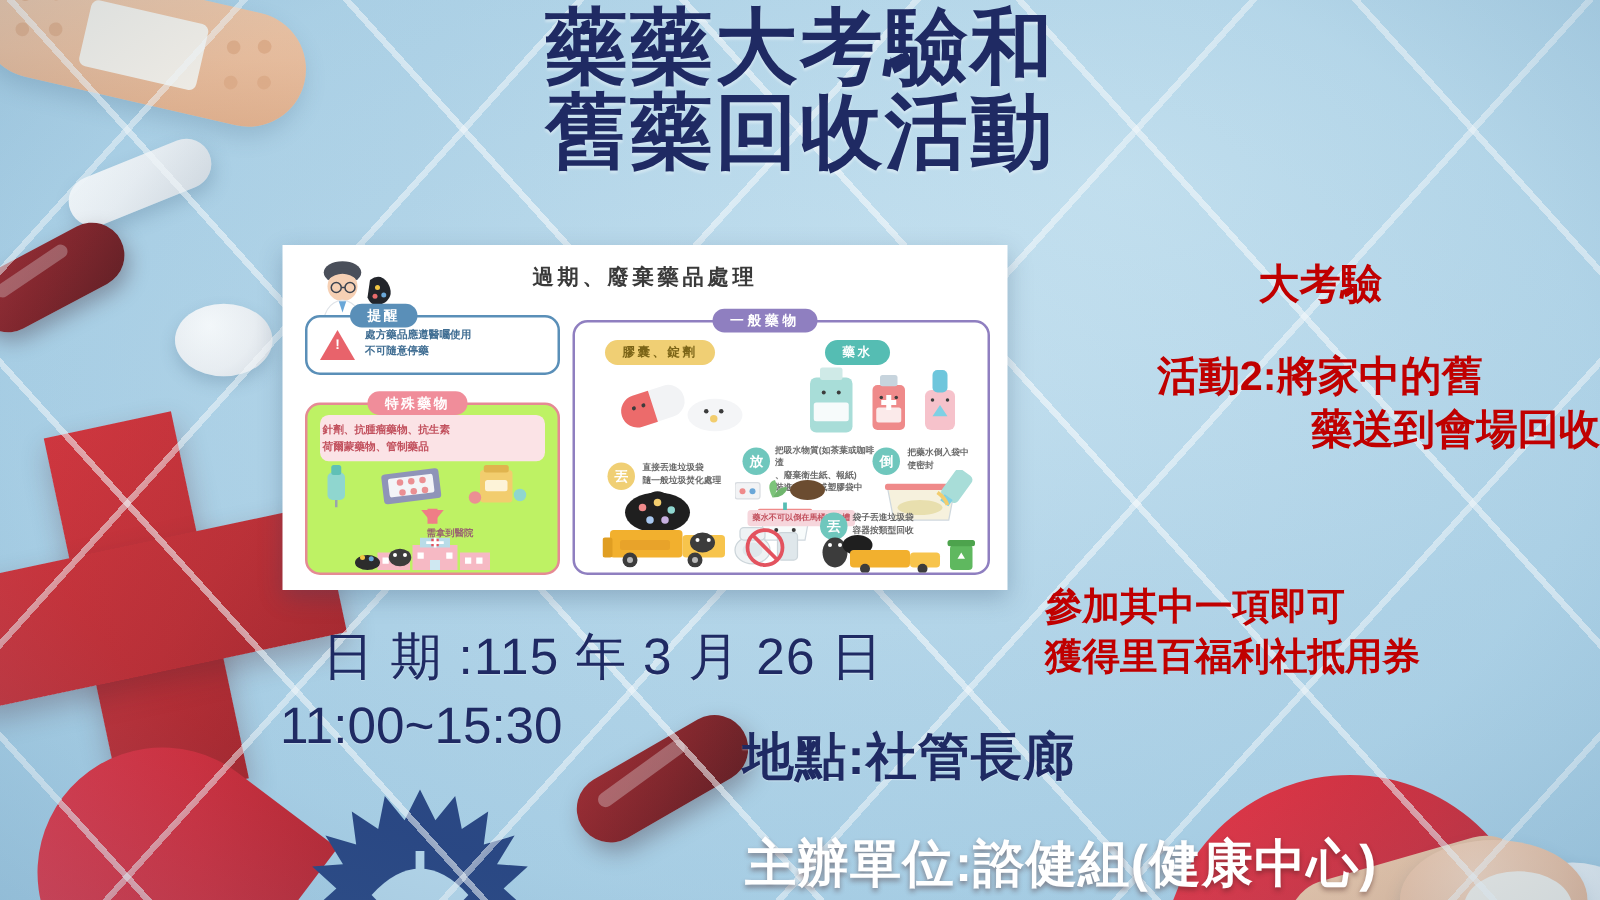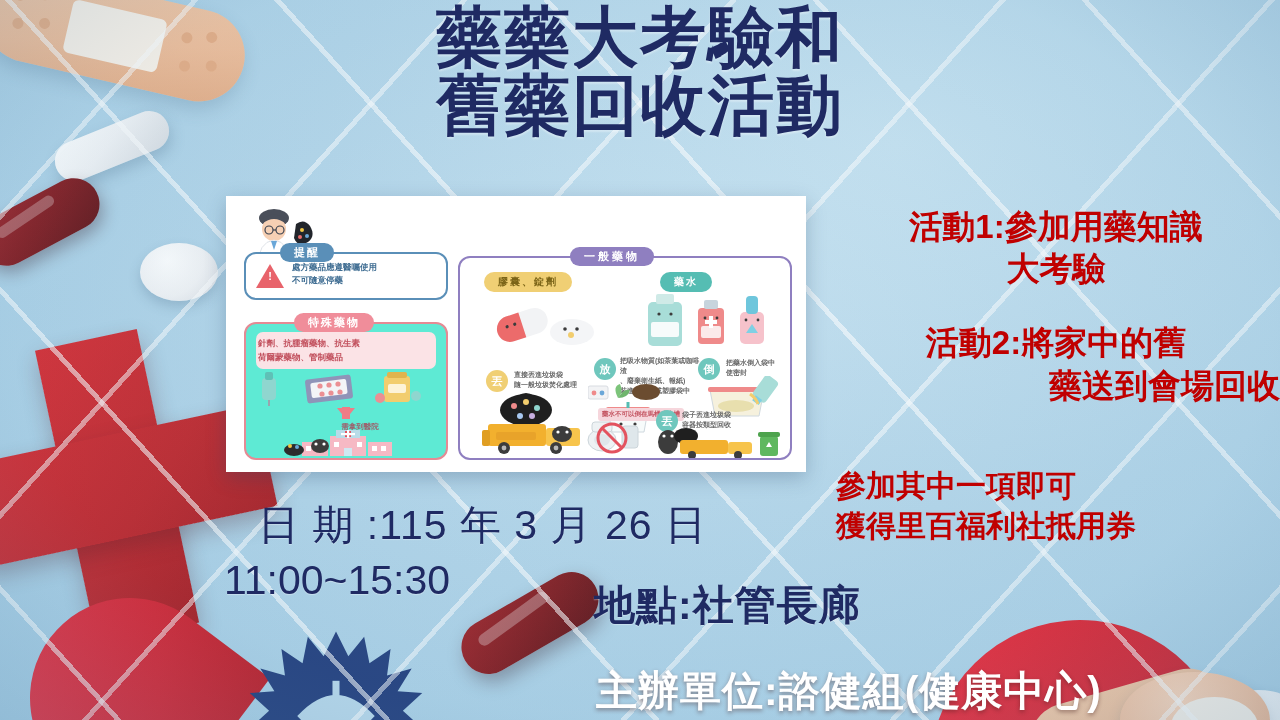--- a/index.html
+++ b/index.html
@@ -180,21 +180,21 @@
     border-left:14px solid transparent;border-right:14px solid transparent;
     border-bottom:24px solid #e8636b;
   }
   .warn-tri span{
     position:absolute;left:-3px;top:7px;width:6px;
     color:#fff;font-size:11px;font-weight:bold;text-align:center;line-height:1;
   }
 
   .panel-special{
     left:18px;top:126px;width:200px;height:134px;
-    border:2px solid #e58a94;background:#5eead4;
+    border:2px solid #e58a94;background:#bef264;
   }
   .panel-special .panel-label{background:#f08d9a;left:48px;}
   .special-body{
     position:absolute;left:10px;right:10px;top:8px;
     background:#fbe3e6;border-radius:7px;padding:5px 2px;
     font-size:8.5px;line-height:1.6;color:#c2515e;font-weight:bold;
   }
   .special-icons{position:absolute;left:8px;right:8px;top:48px;height:34px;}
   .arrow-down{
     position:absolute;left:50%;top:84px;margin-left:-9px;
@@ -352,20 +352,21 @@
         <path d="M29 22 L32 22" stroke="#3c4350" stroke-width="1.2"></path>
         <path d="M14 58 Q14 34 30 32 Q46 34 46 58 Z" fill="#ffffff" stroke="#dfe3e8" stroke-width="1"></path>
         <path d="M27 33 L30 42 L33 33 Z" fill="#6aa7d8"></path>
         <path d="M52 16 q8 -6 14 2 q6 10 -2 16 q-10 6 -14 -4 z" fill="#22252b"></path>
         <circle cx="58" cy="22" r="2" fill="#f2c744"></circle>
         <circle cx="63" cy="28" r="2" fill="#6aa7d8"></circle>
         <circle cx="56" cy="29" r="2" fill="#e86b6b"></circle>
       </svg>
     </div>
 
+    <div class="info-title">過期、廢棄藥品處理</div>
 
     <div class="panel panel-remind">
       <div class="panel-label">提醒</div>
       <div class="warn-tri">
         <span>!</span>
       </div>
       <div class="remind-body">
         <div>處方藥品應遵醫囑使用</div>
         <div>不可隨意停藥</div>
       </div>
@@ -571,21 +572,20 @@
           <circle cx="82" cy="31" r="4" fill="#3c3c3c"></circle>
         <rect x="104" y="12" width="18" height="20" rx="3" fill="#5fb85f"></rect>
         <rect x="102" y="8" width="22" height="5" rx="2" fill="#4da34d"></rect>
         <path d="M113 18 l3 5 h-6z" fill="#fff"></path>
       </svg>
     </div>
   </div>
 
   <div class="acts">
     <div class="act-1">
-      <div>活動1:參加用藥知識</div>
       <div>大考驗</div>
     </div>
     <div class="act-2">
       <div>活動2:將家中的舊</div>
       <div style="text-align:right">藥送到會場回收</div>
     </div>
   </div>
 
   <div class="act-note">
     <div>參加其中一項即可</div>

